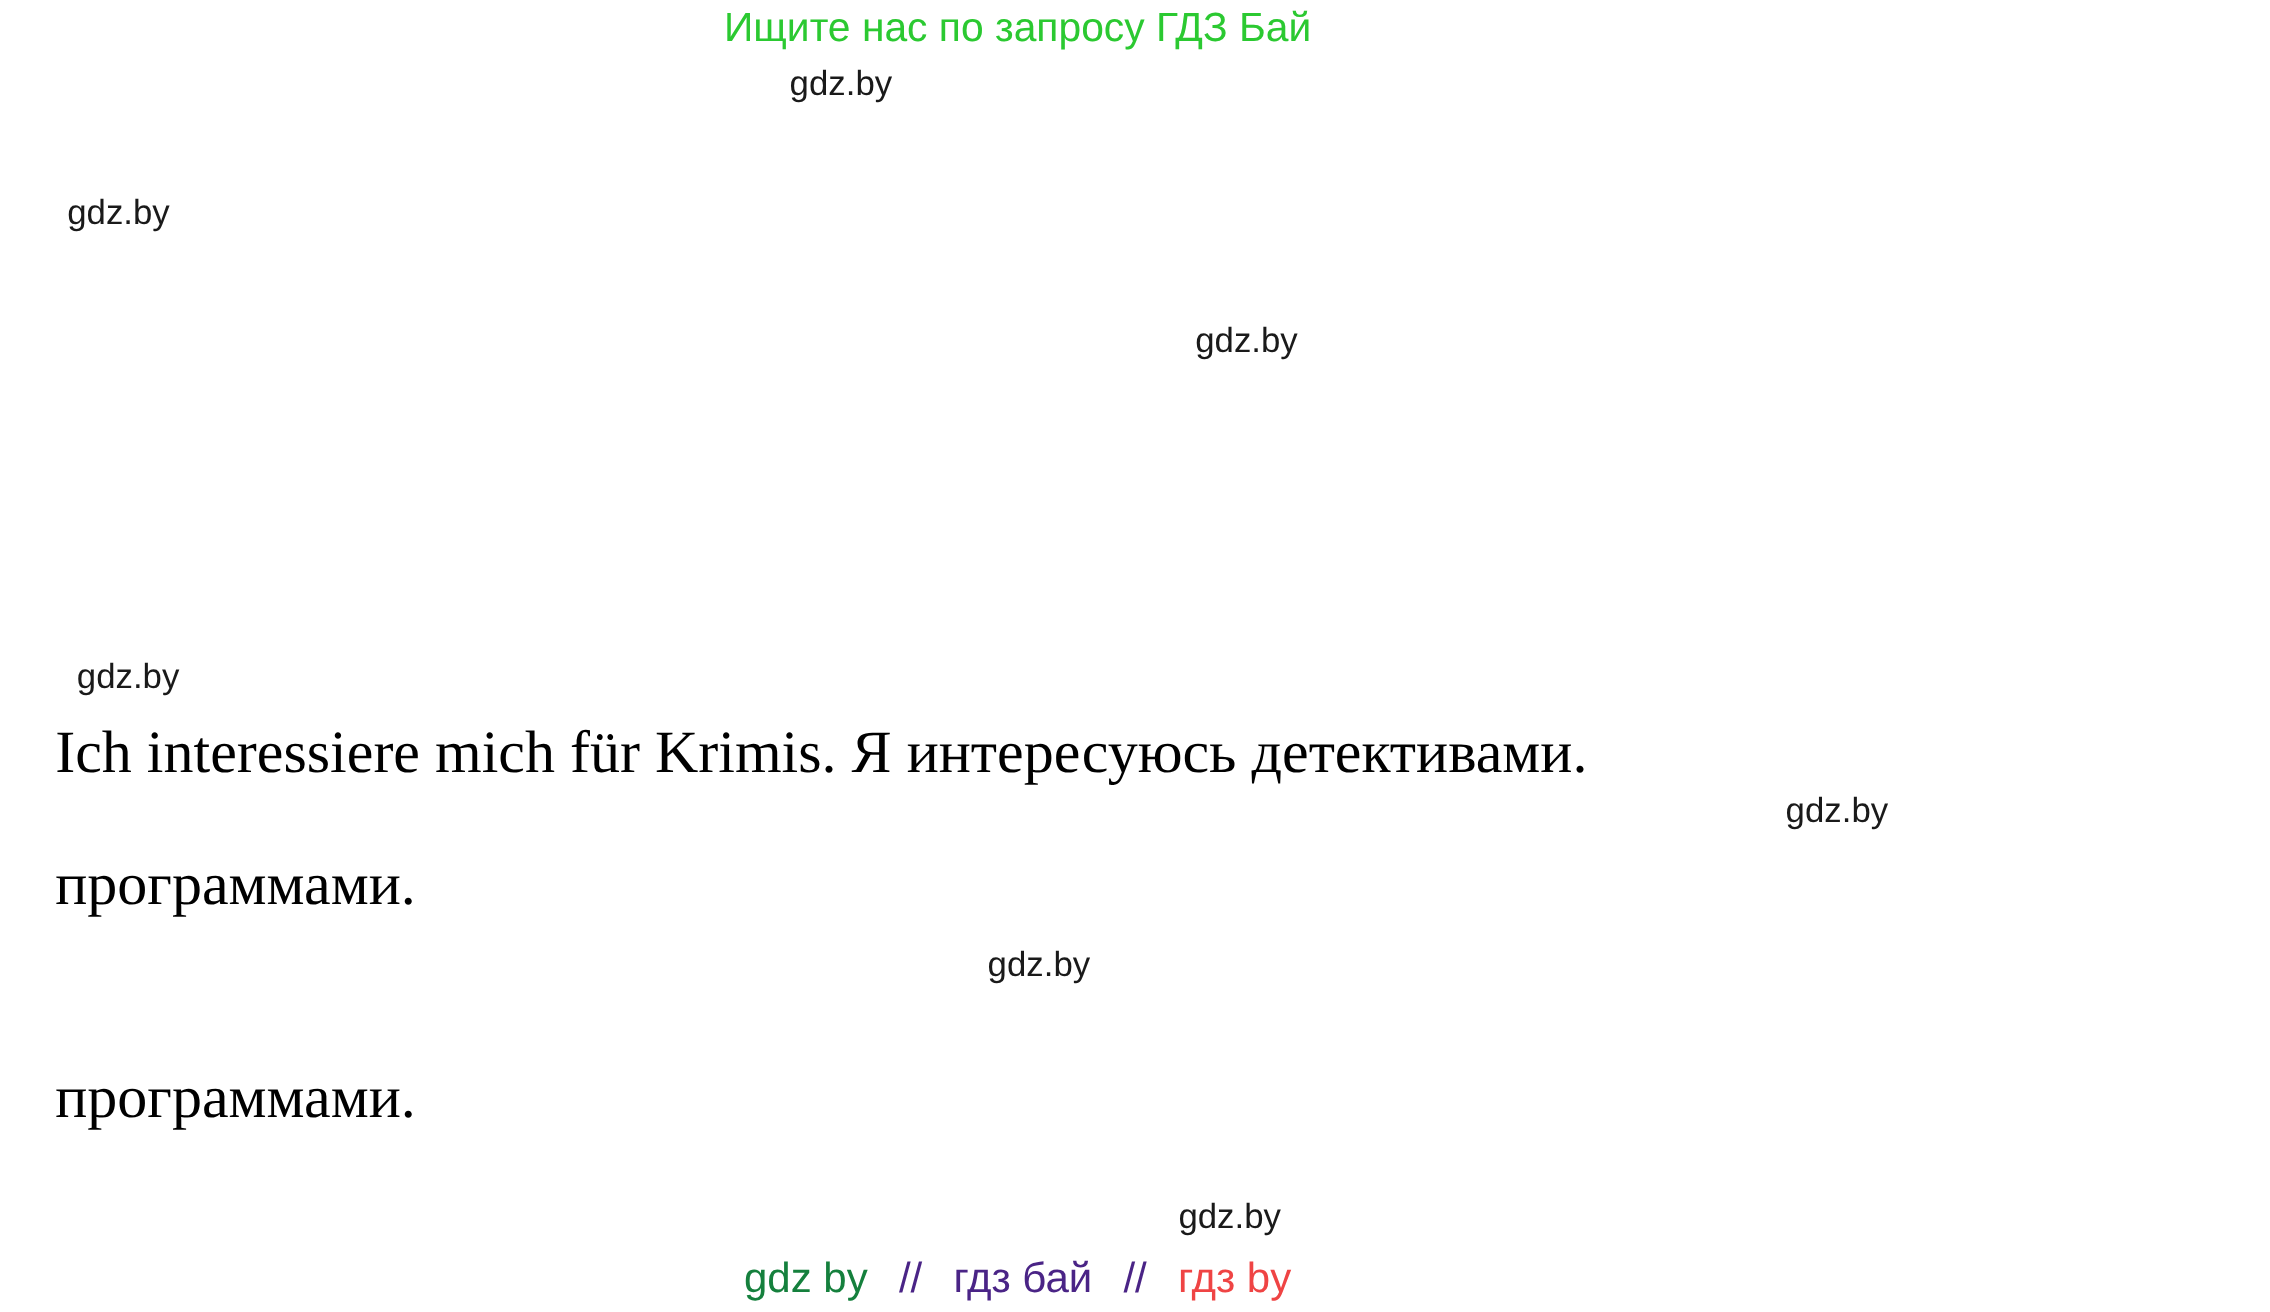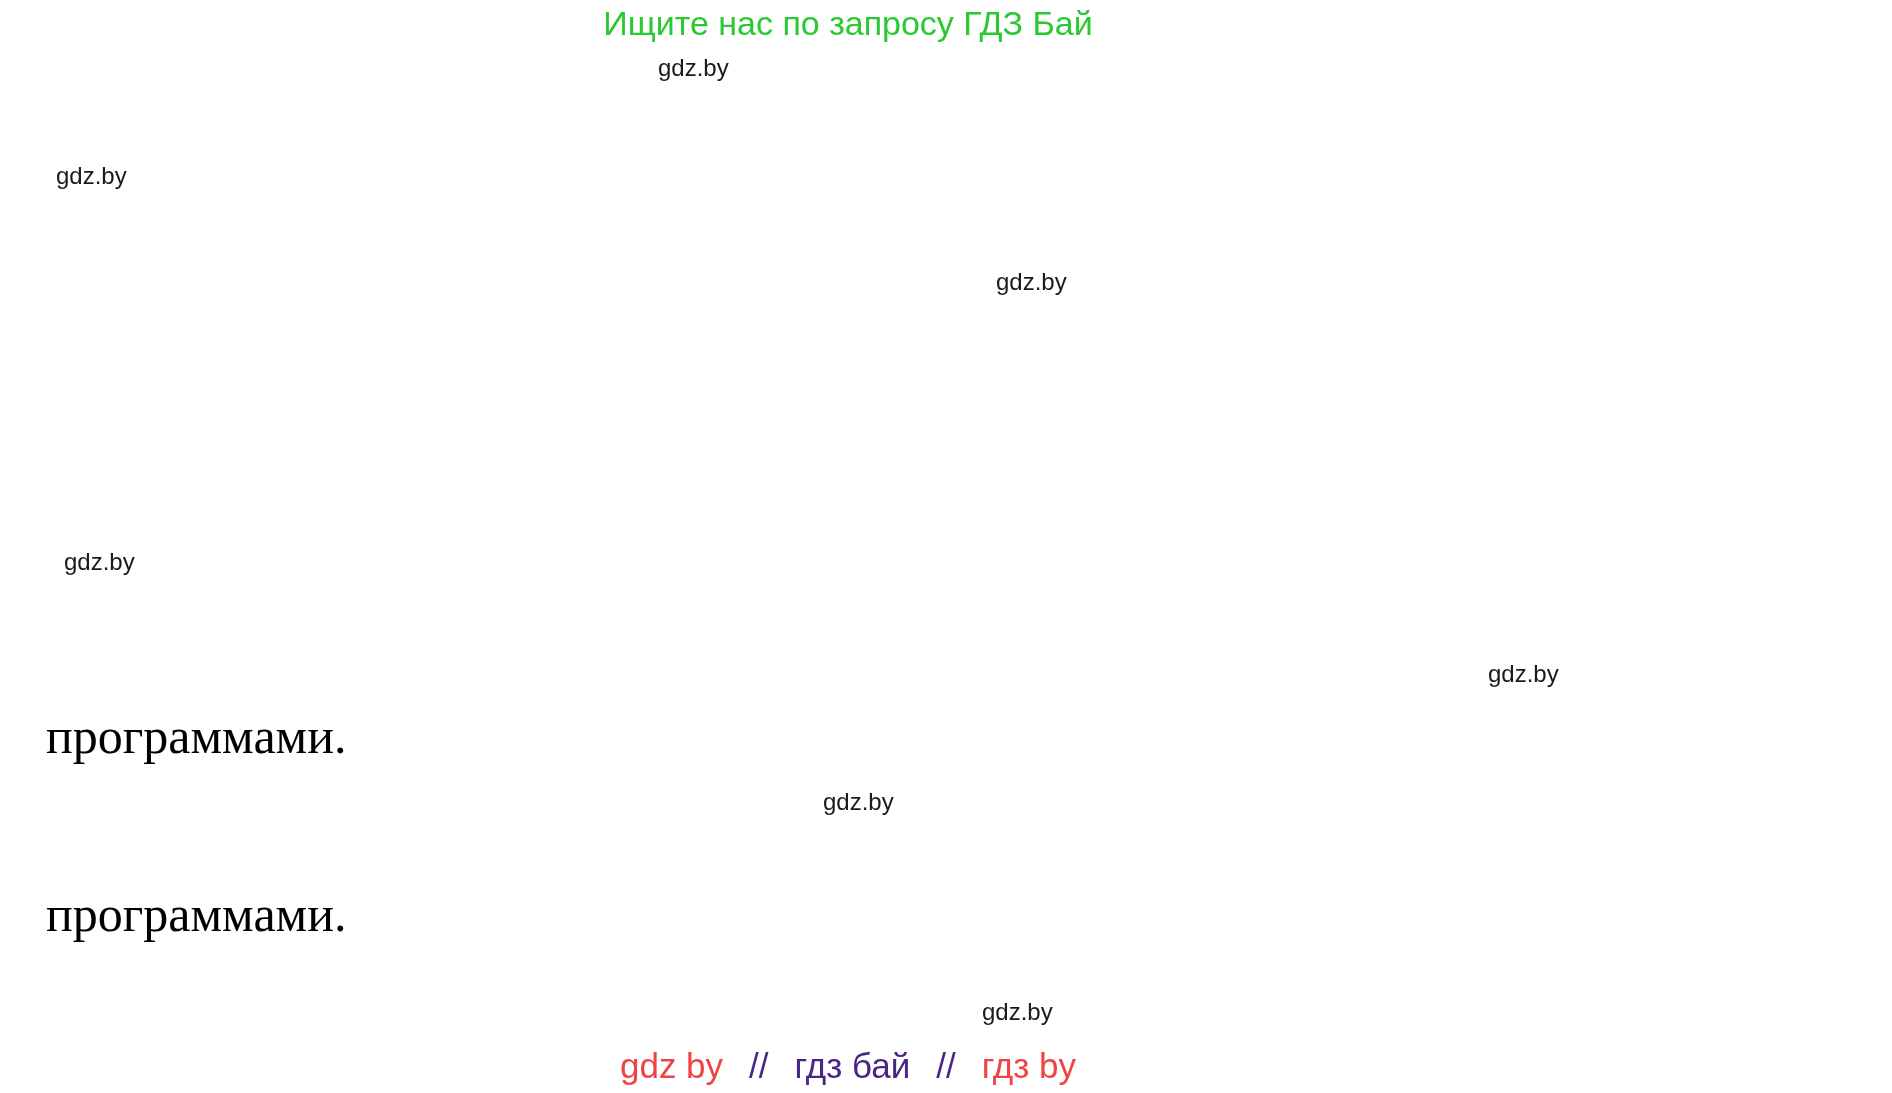--- a/index.html
+++ b/index.html
@@ -24,21 +24,21 @@
     text-align: center;
     font-family: "Liberation Sans", sans-serif;
     font-size: 34px;
     font-weight: 400;
     color: #2bc931;
     white-space: nowrap;
   }
   .wm {
     position: absolute;
     font-family: "Liberation Sans", sans-serif;
-    font-size: 24px;
+    font-size: 29px;
     color: #1a1a1a;
     white-space: nowrap;
   }
   .title {
     position: absolute;
     left: 46px;
     top: 86px;
     margin: 0;
     font-size: 52px;
     font-weight: 700;
@@ -98,32 +98,35 @@
 
   <div class="wm" style="left: 56px; top: 162px; color: rgb(26, 26, 26);">gdz.by</div>
 
 
   <div class="wm" style="left: 996px; top: 268px; color: rgb(26, 26, 26);">gdz.by</div>
 
 
 
   <div class="wm" style="left: 64px; top: 548px; color: rgb(26, 26, 26);">gdz.by</div>
 
+  <div class="ans" style="top:586px;">
+    <div class="tline">Ich interessiere mich für Krimis. Я интересуюсь детективами.</div>
+  </div>
 
   <div class="wm" style="left: 1488px; top: 660px; color: rgb(26, 26, 26);">gdz.by</div>
 
   <div class="ans" style="top:696px;">
     <div class="tline">программами.</div>
   </div>
 
   <div class="wm" style="left: 823px; top: 788px; color: rgb(26, 26, 26);">gdz.by</div>
 
   <div class="ans" style="top:874px;">
     <div class="tline">программами.</div>
   </div>
 
   <div class="wm" style="left: 982px; top: 998px; color: rgb(26, 26, 26);">gdz.by</div>
 
   <div class="footer">
-    <span style="color: #ef4444; text-align: center;">gdz by</span><span style="color: rgb(74, 36, 134);">//</span><span style="color: rgb(74, 36, 134);">гдз бай</span><span style="color: rgb(74, 36, 134);">//</span><span style="color: #ef4444;">гдз by</span>
+    <span style="color: #15803d; text-align: center;">gdz by</span><span style="color: rgb(74, 36, 134);">//</span><span style="color: rgb(74, 36, 134);">гдз бай</span><span style="color: rgb(74, 36, 134);">//</span><span style="color: #ef4444;">гдз by</span>
   </div>
 
 </div>
 
 </body></html>

